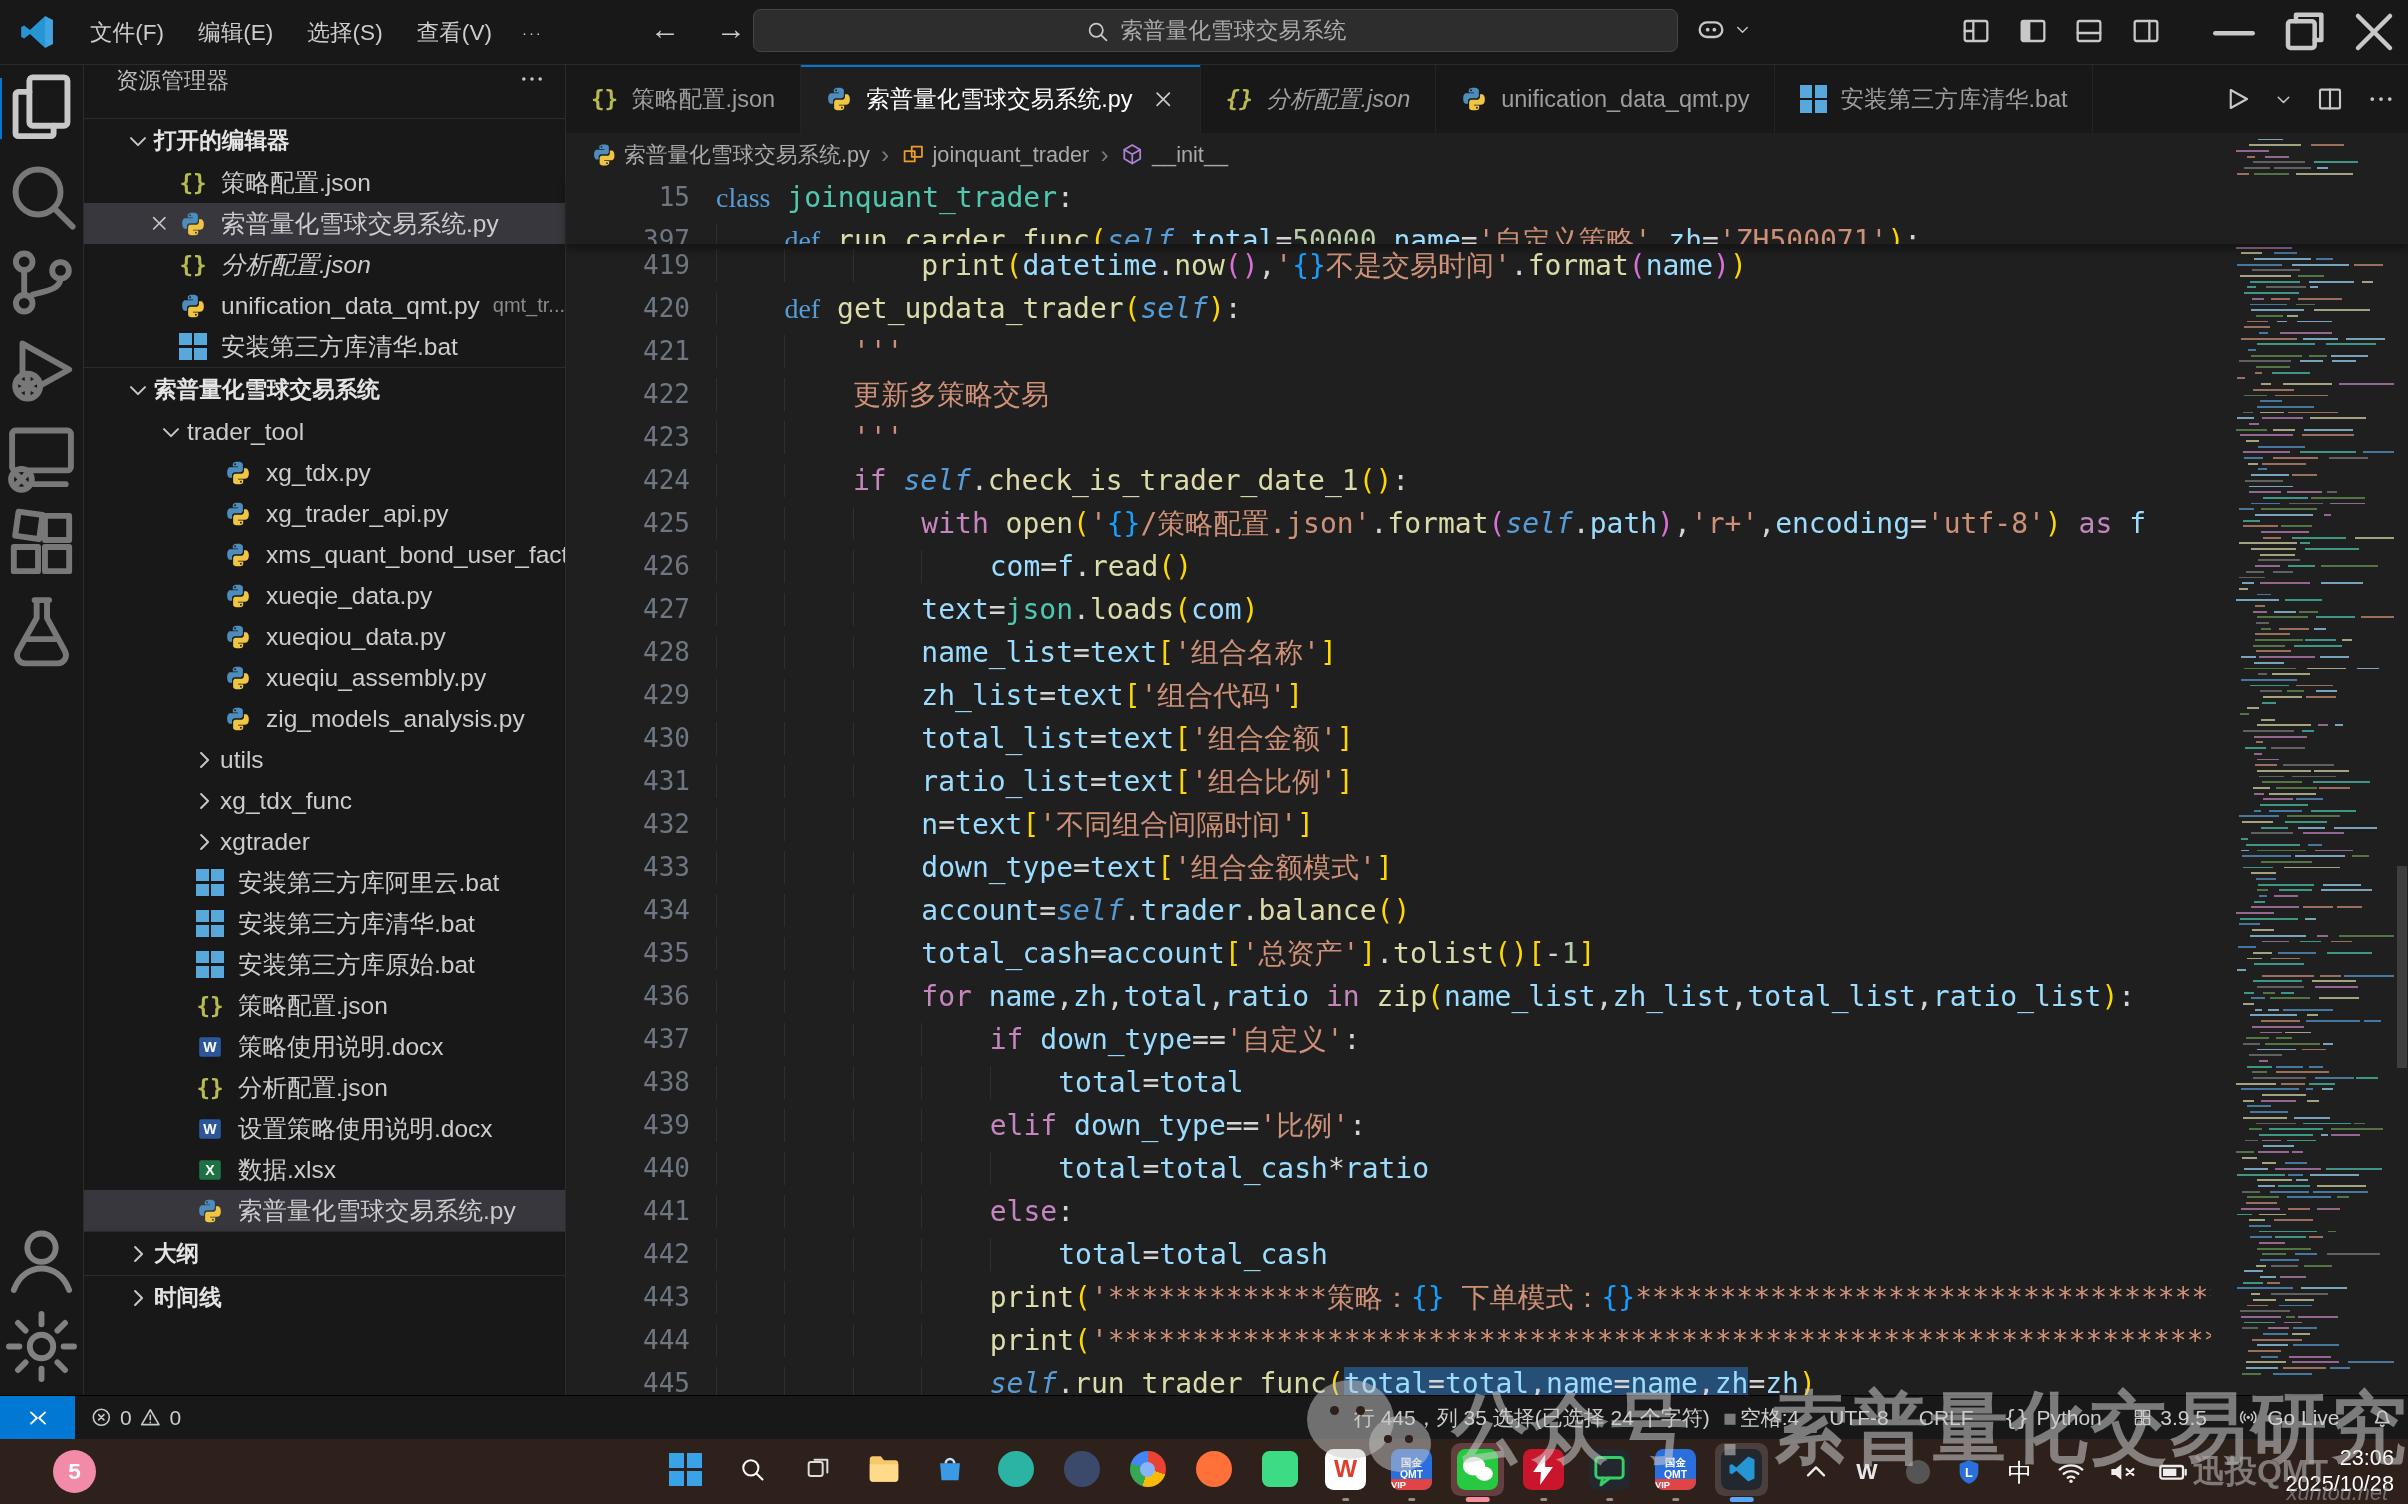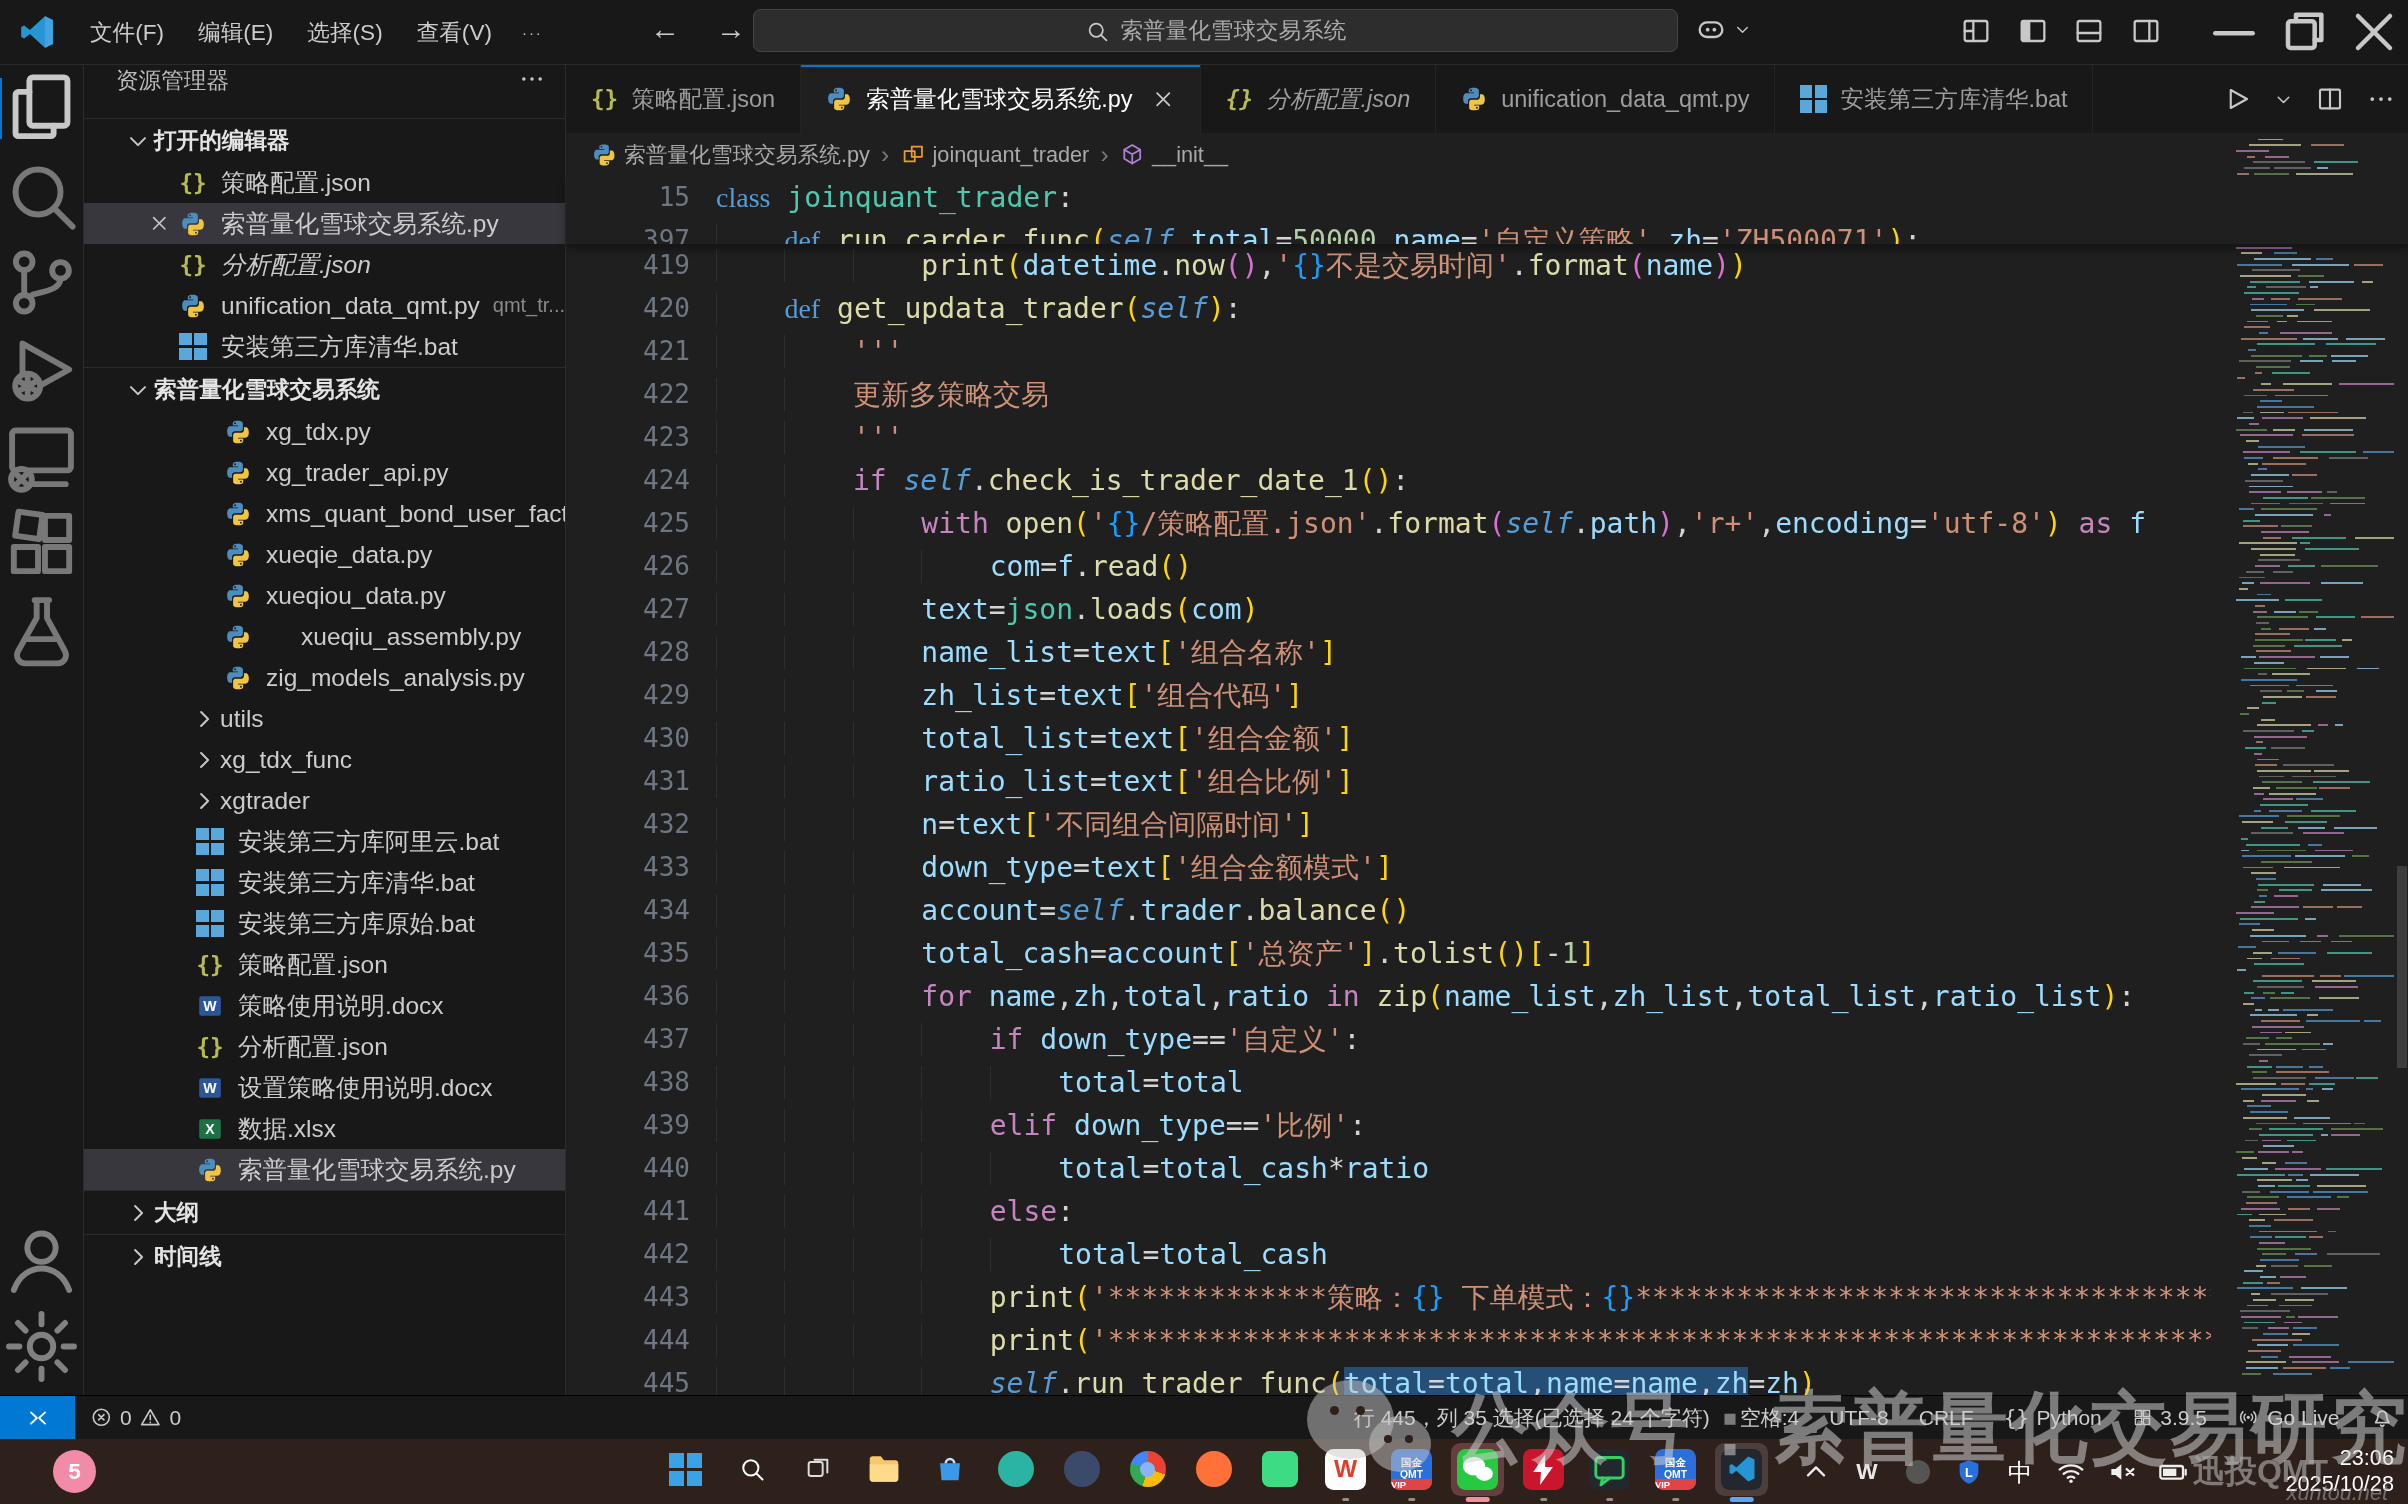--- a/index.html
+++ b/index.html
@@ -370,20 +370,28 @@
           <span class="lbl">安装第三方库清华.bat</span>
         </div>
         <div class="row bold sectionhdr" style="padding-left: 38px;">
           <span class="tw">
             <svg viewBox="0 0 24 24" fill="none" stroke="#c8c8c8" stroke-width="1.7" stroke-linecap="round" stroke-linejoin="round" style="width:100%;height:100%">
               <path d="M6 9.5l6 6 6-6"></path>
             </svg>
           </span>
           <span class="lbl">索普量化雪球交易系统</span>
         </div>
+        <div class="row" style="padding-left: 71px;">
+          <span class="tw">
+            <svg viewBox="0 0 24 24" fill="none" stroke="#c8c8c8" stroke-width="1.7" stroke-linecap="round" stroke-linejoin="round" style="width:100%;height:100%">
+              <path d="M6 9.5l6 6 6-6"></path>
+            </svg>
+          </span>
+          <span class="lbl">trader_tool</span>
+        </div>
         <div class="row" style="padding-left: 139px;">
           <span class="ficon">
             <span style="width:26px;height:26px;display:block">
               <svg viewBox="0 0 24 24" style="width:100%;height:100%">
                 <path d="M11.9 1.6c-5 0-4.7 2.2-4.7 2.2v2.3h4.8v.7H5.2S2 6.4 2 11.5c0 5.1 2.8 4.9 2.8 4.9h1.7V14s-.1-2.8 2.7-2.8h4.7s2.6.1 2.6-2.5V4.2s.4-2.6-4.6-2.6zM9.3 3.1a.84.84 0 1 1 0 1.7.84.84 0 0 1 0-1.7z" fill="#4d8dbe"></path>
                 <path d="M12.1 22.4c5 0 4.7-2.2 4.7-2.2v-2.3H12v-.7h6.8s3.2.4 3.2-4.7c0-5.1-2.8-4.9-2.8-4.9h-1.7V10s.1 2.8-2.7 2.8H10S7.5 12.7 7.5 15.3v4.5s-.4 2.6 4.6 2.6zm2.6-1.5a.84.84 0 1 1 0-1.7.84.84 0 0 1 0 1.7z" fill="#f0c543"></path>
               </svg>
             </span>
           </span>
           <span class="lbl">xg_tdx.py</span>
@@ -425,21 +433,21 @@
           <span class="ficon">
             <span style="width:26px;height:26px;display:block">
               <svg viewBox="0 0 24 24" style="width:100%;height:100%">
                 <path d="M11.9 1.6c-5 0-4.7 2.2-4.7 2.2v2.3h4.8v.7H5.2S2 6.4 2 11.5c0 5.1 2.8 4.9 2.8 4.9h1.7V14s-.1-2.8 2.7-2.8h4.7s2.6.1 2.6-2.5V4.2s.4-2.6-4.6-2.6zM9.3 3.1a.84.84 0 1 1 0 1.7.84.84 0 0 1 0-1.7z" fill="#4d8dbe"></path>
                 <path d="M12.1 22.4c5 0 4.7-2.2 4.7-2.2v-2.3H12v-.7h6.8s3.2.4 3.2-4.7c0-5.1-2.8-4.9-2.8-4.9h-1.7V10s.1 2.8-2.7 2.8H10S7.5 12.7 7.5 15.3v4.5s-.4 2.6 4.6 2.6zm2.6-1.5a.84.84 0 1 1 0-1.7.84.84 0 0 1 0 1.7z" fill="#f0c543"></path>
               </svg>
             </span>
           </span>
           <span class="lbl">xueqiou_data.py</span>
         </div>
-        <div class="row" style="padding-left: 139px; gap: 35px;">
+        <div class="row" style="padding-left: 139px;">
           <span class="ficon">
             <span style="width:26px;height:26px;display:block">
               <svg viewBox="0 0 24 24" style="width:100%;height:100%">
                 <path d="M11.9 1.6c-5 0-4.7 2.2-4.7 2.2v2.3h4.8v.7H5.2S2 6.4 2 11.5c0 5.1 2.8 4.9 2.8 4.9h1.7V14s-.1-2.8 2.7-2.8h4.7s2.6.1 2.6-2.5V4.2s.4-2.6-4.6-2.6zM9.3 3.1a.84.84 0 1 1 0 1.7.84.84 0 0 1 0-1.7z" fill="#4d8dbe"></path>
                 <path d="M12.1 22.4c5 0 4.7-2.2 4.7-2.2v-2.3H12v-.7h6.8s3.2.4 3.2-4.7c0-5.1-2.8-4.9-2.8-4.9h-1.7V10s.1 2.8-2.7 2.8H10S7.5 12.7 7.5 15.3v4.5s-.4 2.6 4.6 2.6zm2.6-1.5a.84.84 0 1 1 0-1.7.84.84 0 0 1 0 1.7z" fill="#f0c543"></path>
               </svg>
             </span>
           </span>
           <span class="lbl">xueqiu_assembly.py</span>
         </div>

